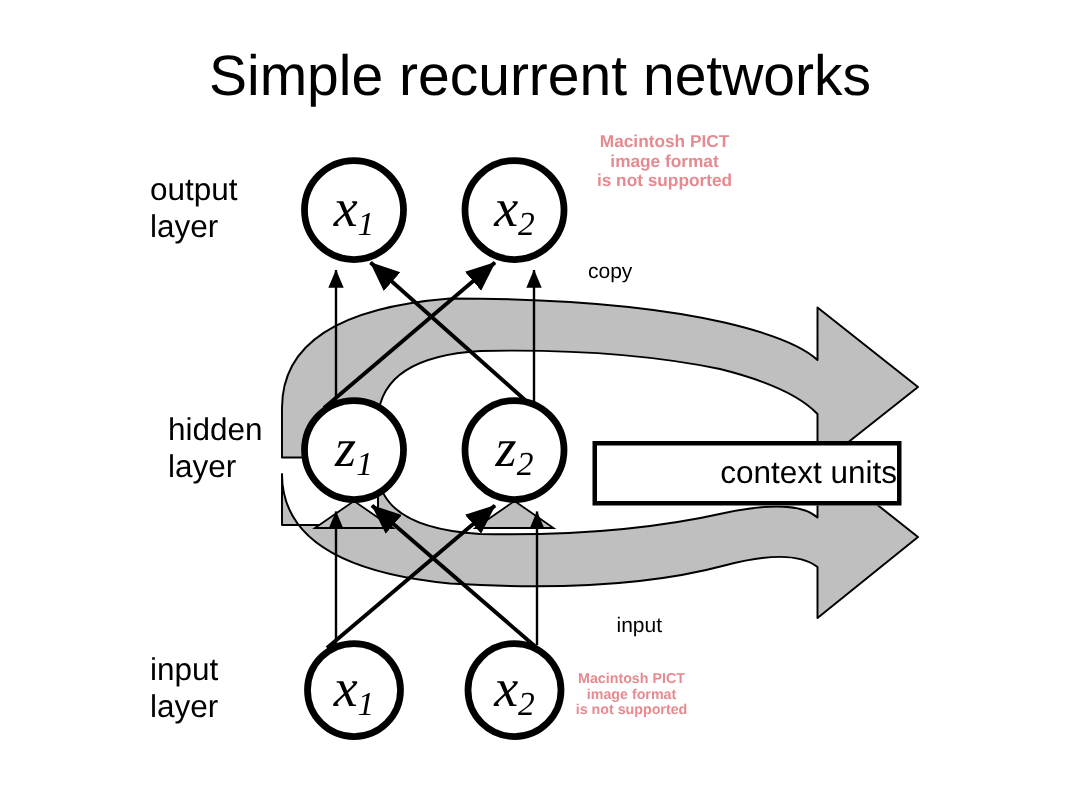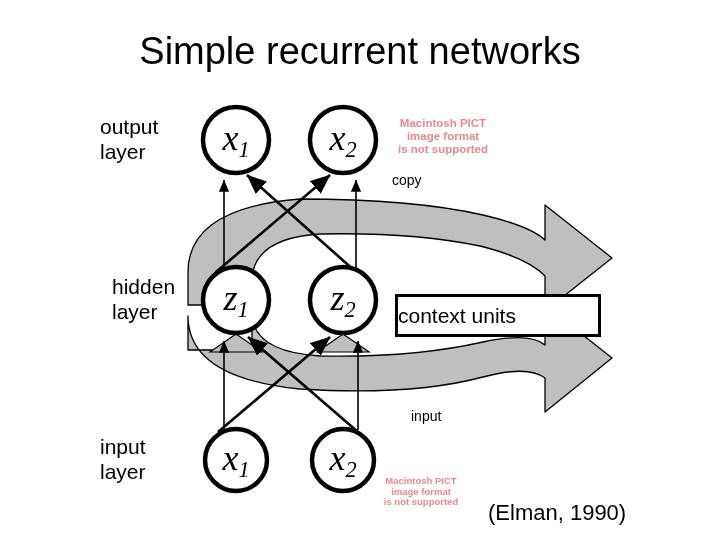--- a/index.html
+++ b/index.html
@@ -80,37 +80,36 @@
     position: absolute;
     left: 395px;
     top: 294px;
     width: 206px;
     height: 43px;
     border: 3px solid #000000;
     background: #ffffff;
     box-sizing: border-box;
     display: flex;
     align-items: center;
-    justify-content: flex-start;
+    justify-content: flex-end;
     font-size: 21px;
     font-family: "Liberation Sans", sans-serif;
     color: #000000;
     white-space: nowrap;
   }
 
   
   .pict-placeholder {
     position: absolute;
     text-align: center;
     color: #e58a90;
     font-family: "Liberation Sans", sans-serif;
     font-weight: bold;
     white-space: pre-line;
     line-height: 1.12;
-    margin-top: 28px;
   }
   #pict-top {
     left: 378px;
     top: 89px;
     width: 130px;
     font-size: 11.5px;
   }
   #pict-bottom {
     left: 372px;
     top: 448px;
@@ -253,15 +252,14 @@
     <span>z</span><sub>2</sub>
   </div>
 
   <div class="node-label" style="left:236px; top:460px;">
     <span>x</span><sub>1</sub>
   </div>
   <div class="node-label" style="left:343px; top:460px;">
     <span>x</span><sub>2</sub>
   </div>
 
-  <div id="citation">(Elman, 1990)</div>
 
 </div>
 
 </body></html>

